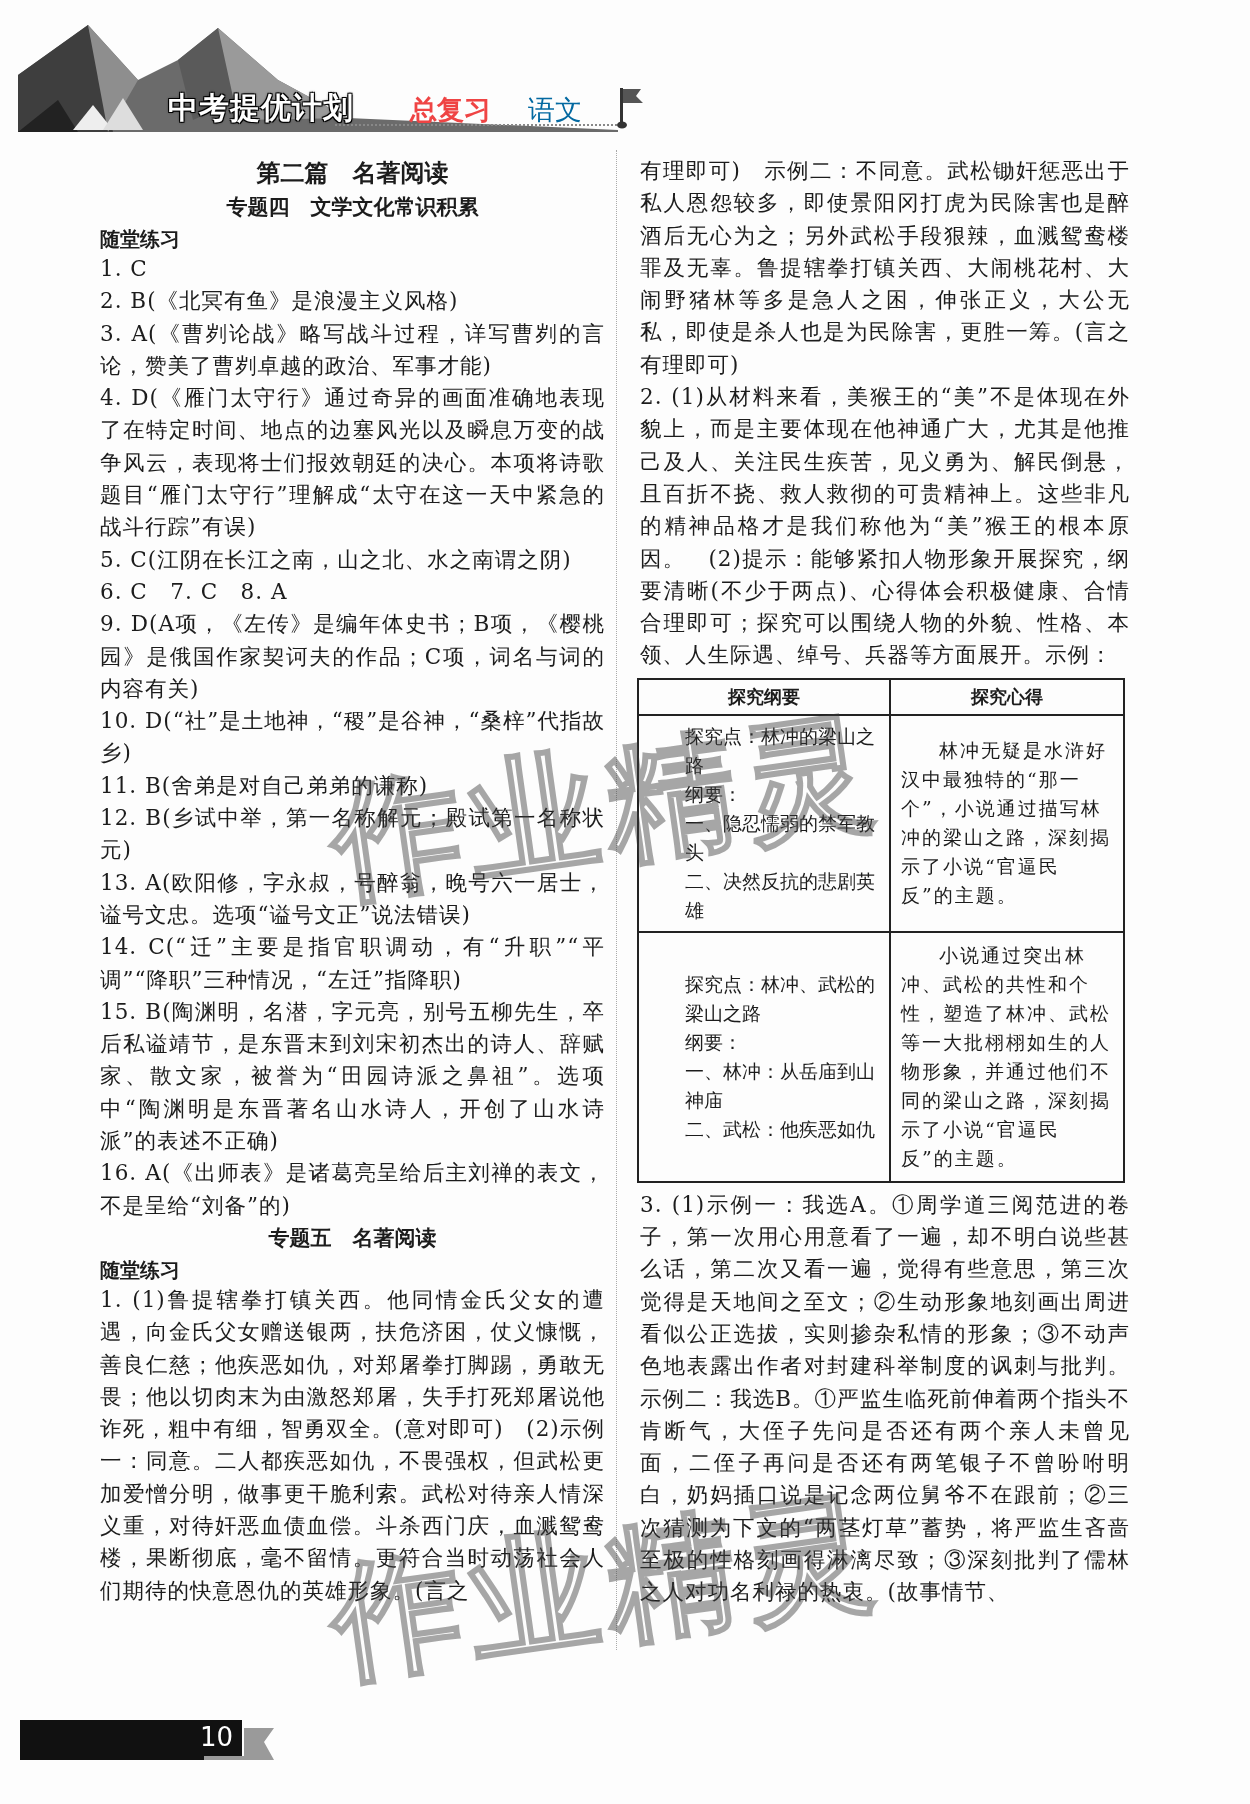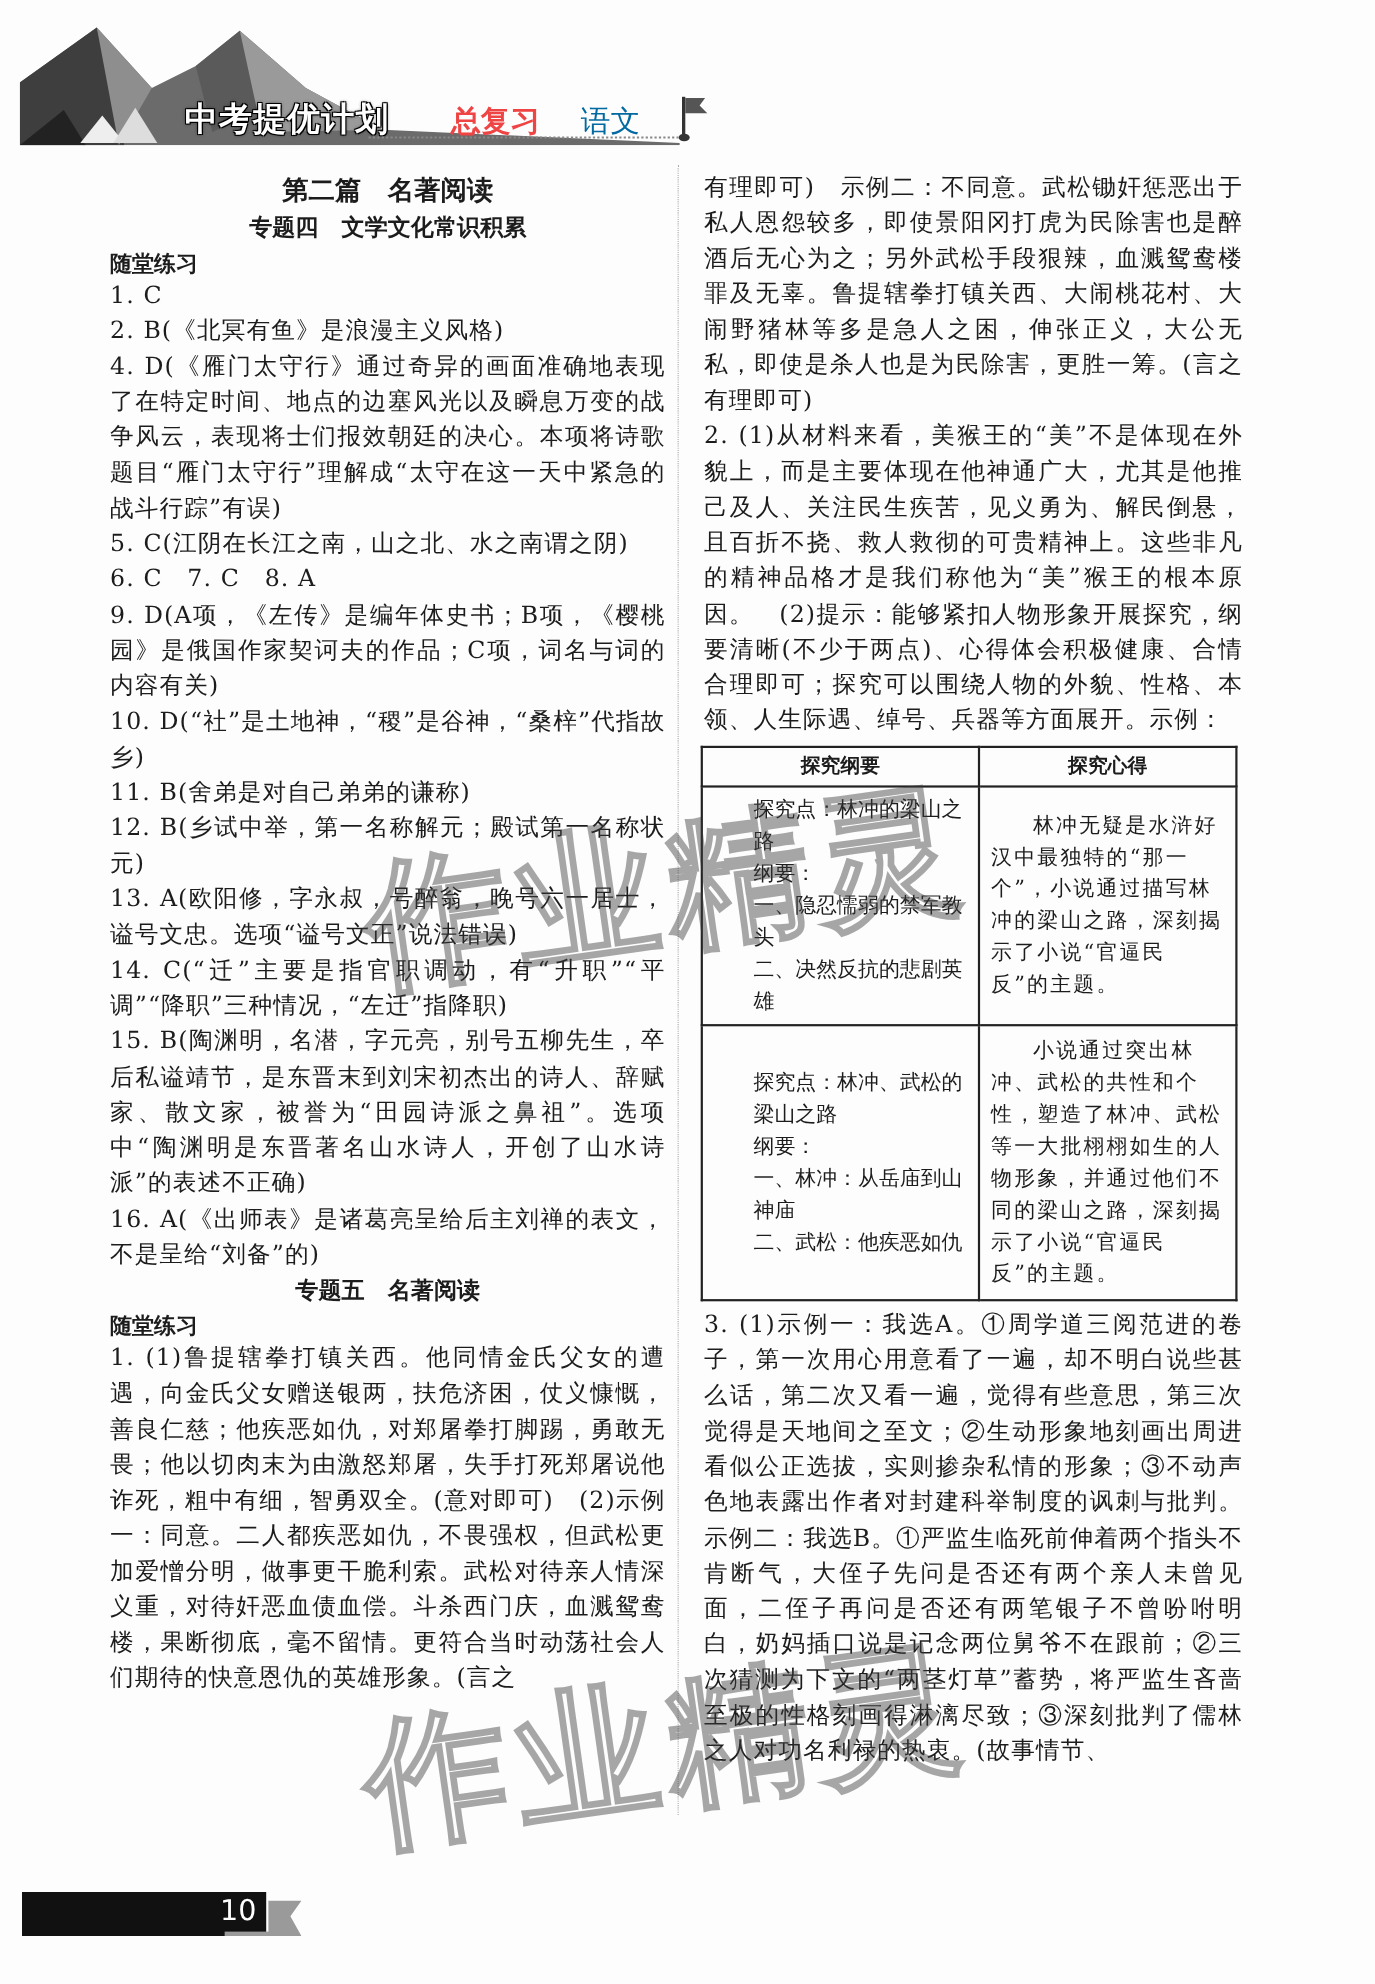--- a/index.html
+++ b/index.html
@@ -69,20 +69,21 @@
 </div>
 
 <div class="divider"></div>
 
 <div class="col left">
   <div class="h1">第二篇　名著阅读</div>
   <div class="h2">专题四　文学文化常识积累</div>
   <div class="h3">随堂练习</div>
   <p class="p">1. C</p>
   <p class="p">2. B(《北冥有鱼》是浪漫主义风格)</p>
+  <p class="p">3. A(《曹刿论战》略写战斗过程，详写曹刿的言论，赞美了曹刿卓越的政治、军事才能)</p>
   <p class="p">4. D(《雁门太守行》通过奇异的画面准确地表现了在特定时间、地点的边塞风光以及瞬息万变的战争风云，表现将士们报效朝廷的决心。本项将诗歌题目“雁门太守行”理解成“太守在这一天中紧急的战斗行踪”有误)</p>
   <p class="p">5. C(江阴在长江之南，山之北、水之南谓之阴)</p>
   <p class="p">6. C　7. C　8. A</p>
   <p class="p">9. D(A项，《左传》是编年体史书；B项，《樱桃园》是俄国作家契诃夫的作品；C项，词名与词的内容有关)</p>
   <p class="p">10. D(“社”是土地神，“稷”是谷神，“桑梓”代指故乡)</p>
   <p class="p">11. B(舍弟是对自己弟弟的谦称)</p>
   <p class="p">12. B(乡试中举，第一名称解元；殿试第一名称状元)</p>
   <p class="p">13. A(欧阳修，字永叔，号醉翁，晚号六一居士，谥号文忠。选项“谥号文正”说法错误)</p>
   <p class="p">14. C(“迁”主要是指官职调动，有“升职”“平调”“降职”三种情况，“左迁”指降职)</p>
   <p class="p">15. B(陶渊明，名潜，字元亮，别号五柳先生，卒后私谥靖节，是东晋末到刘宋初杰出的诗人、辞赋家、散文家，被誉为“田园诗派之鼻祖”。选项中“陶渊明是东晋著名山水诗人，开创了山水诗派”的表述不正确)</p>

